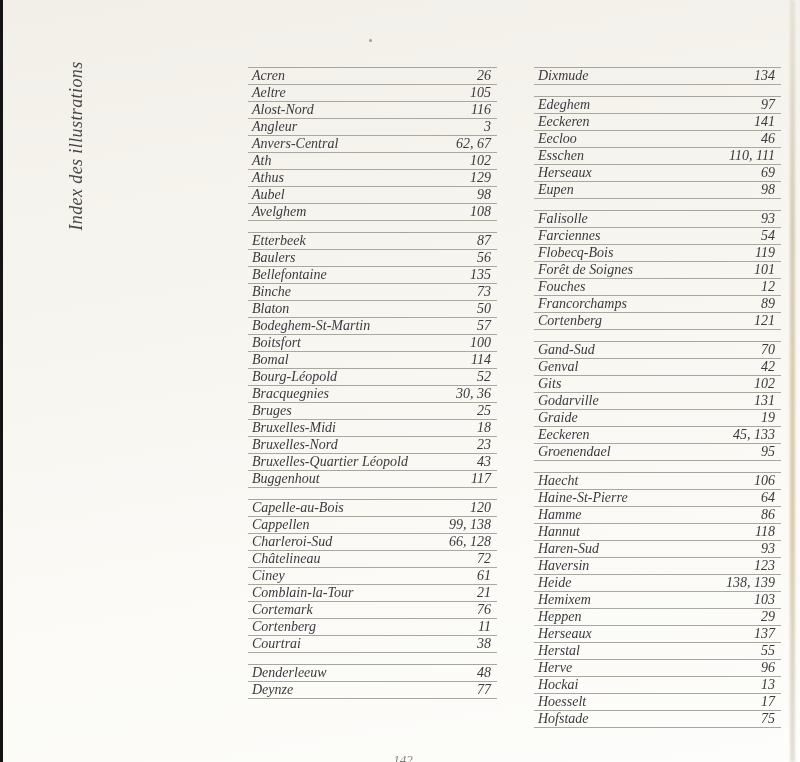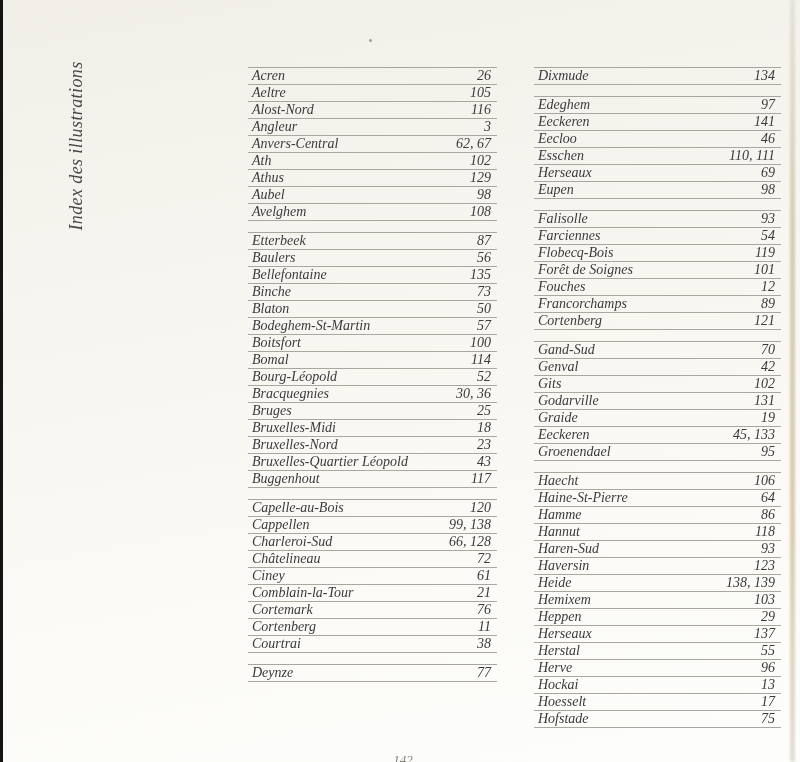--- a/index.html
+++ b/index.html
@@ -181,20 +181,24 @@
           <span class="nm">Cortenberg</span>
           <span class="pg">11</span>
         </div>
         <div class="row">
           <span class="nm">Courtrai</span>
           <span class="pg">38</span>
         </div>
       </div>
       <div class="section">
         <div class="row">
+          <span class="nm">Denderleeuw</span>
+          <span class="pg">48</span>
+        </div>
+        <div class="row">
           <span class="nm">Deynze</span>
           <span class="pg">77</span>
         </div>
       </div>
     </div>
 
   <div class="col col-right">
       <div class="section">
         <div class="row">
           <span class="nm">Dixmude</span>

